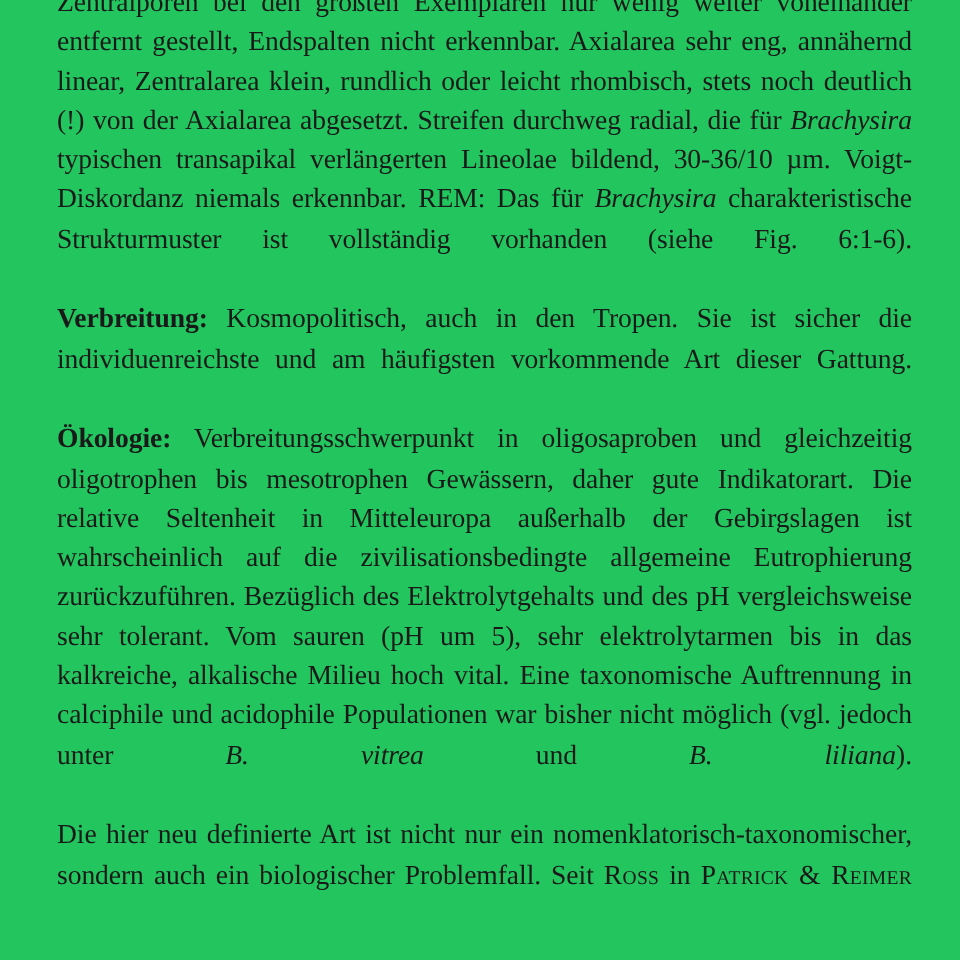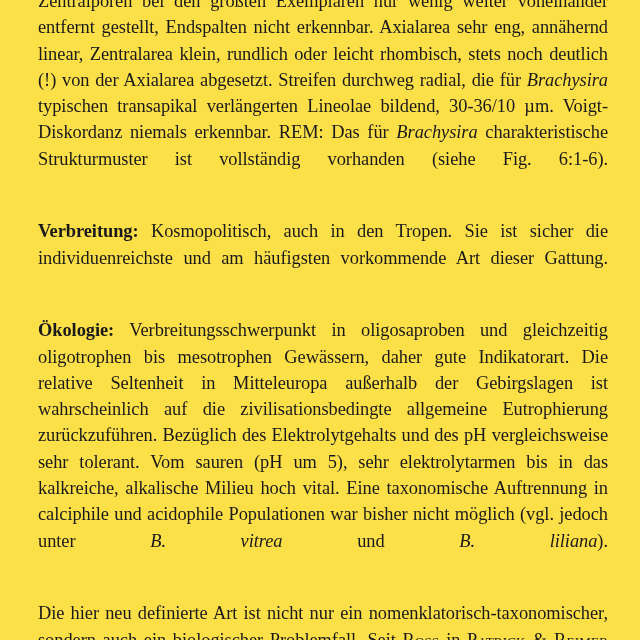--- a/index.html
+++ b/index.html
@@ -4,21 +4,21 @@
 <style>
   html, body {
     margin: 0;
     padding: 0;
     background: #ffffff;
   }
   .page {
     position: relative;
     width: 640px;
     height: 640px;
-    background: #fde047;
+    background: #22c55e;
     overflow: hidden;
     font-family: "Liberation Serif", "DejaVu Serif", serif;
     color: #1c1c1c;
   }
   .column {
     position: absolute;
     left: 38px;
     top: -12px;
     width: 570px;
   }
@@ -27,21 +27,21 @@
     font-size: 18.4px;
     line-height: 26.3px;
     text-align: justify;
     text-justify: inter-word;
     letter-spacing: -0.05px;
     word-spacing: 0.2px;
     color: #1f1f1f;
     -webkit-font-smoothing: none;
   }
   .para + .para {
-    margin-top: 20px;
+    margin-top: 1px;
   }
   .para::after {
     content: "";
     display: inline-block;
     width: 100%;
   }
 
   .lead {
     font-weight: bold;
   }

